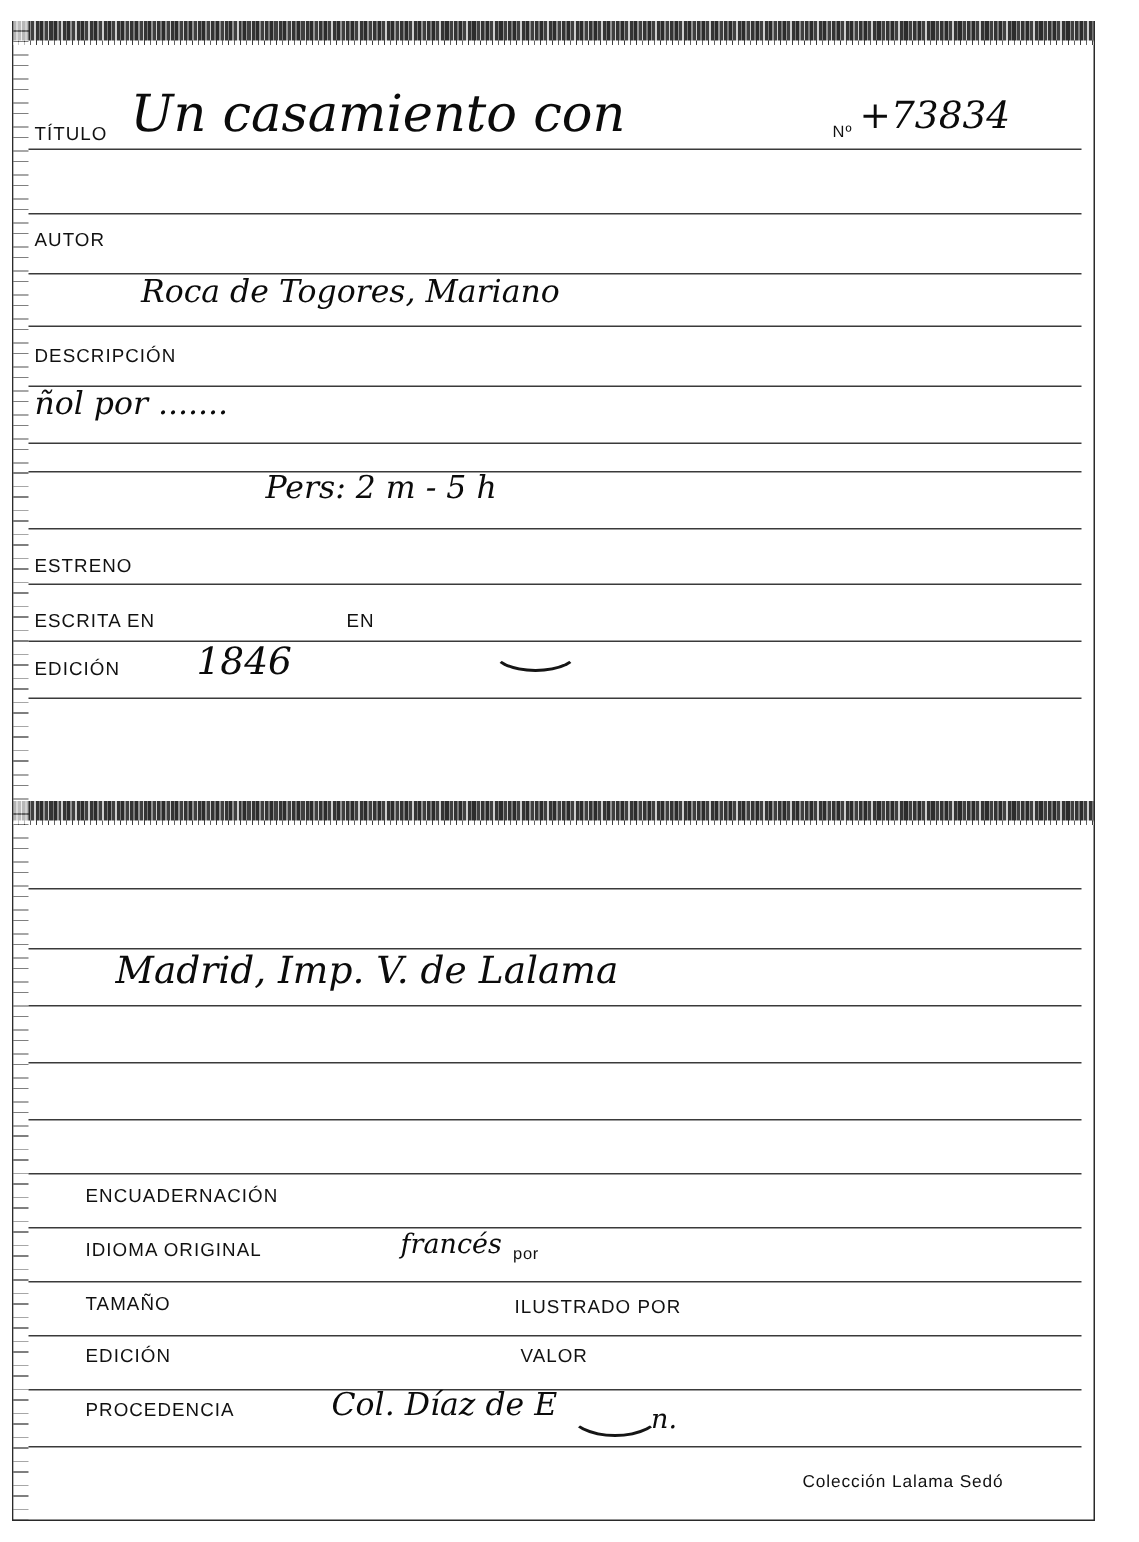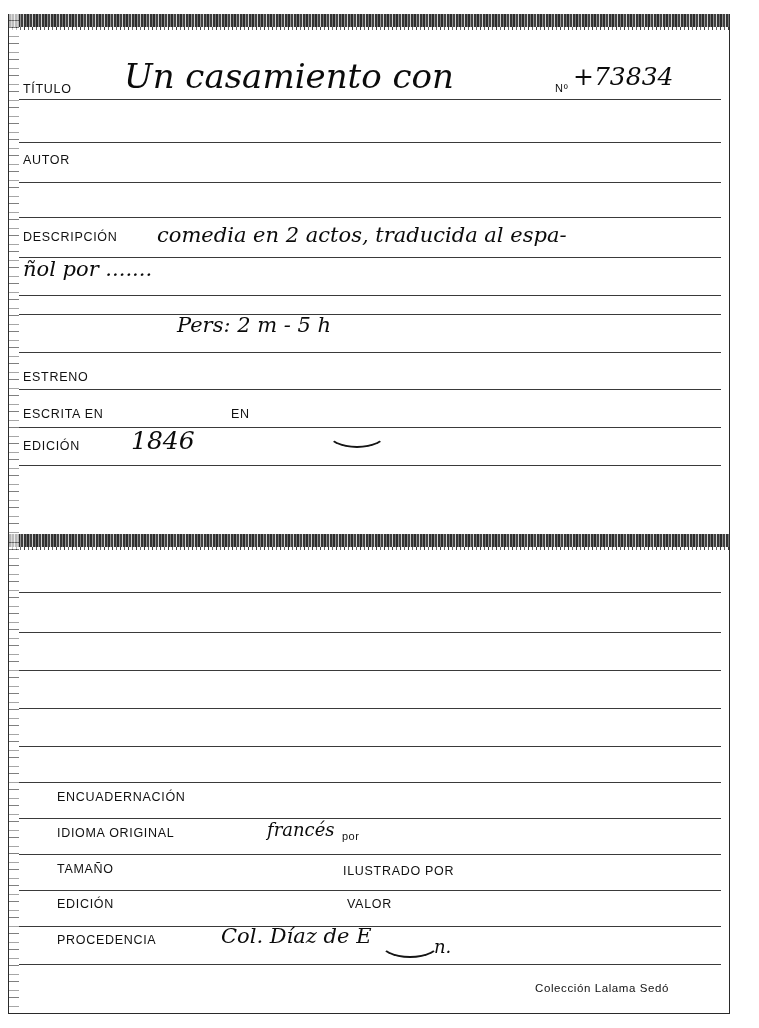--- a/index.html
+++ b/index.html
@@ -162,33 +162,33 @@
     <div class="rule" style="top:243px;"></div>
     <div class="rule" style="top:281px;"></div>
     <div class="rule" style="top:300px;"></div>
     <div class="rule" style="top:338px;"></div>
     <div class="rule" style="top:375px;"></div>
     <div class="rule" style="top:413px;"></div>
     <div class="rule" style="top:451px;"></div>
 
     <div class="label" style="left:14px; top:68px;">TÍTULO</div>
 
-    <div class="hand hw-xl" style="left:78px; top:42px;margin-left:37px;">Un casamiento con</div>
+    <div class="hand hw-xl" style="left:78px; top:42px;">Un casamiento con</div>
 
 
     <div class="label" style="left:546px; top:68px; font-size:11px;">Nº</div>
 
     <div class="hand hw-lg" style="left:564px; top:48px;">+73834</div>
 
     <div class="label" style="left:14px; top:139px;">AUTOR</div>
 
+    <div class="hand hw-md" style="left:85px; top:168px;">Roca de Togores, Mariano</div>
 
     <div class="label" style="left:14px; top:216px;">DESCRIPCIÓN</div>
 
-    <div class="hand hw-md" style="left:148px; top:209px;">comedia en 2 actos, traducida al espa-</div>
 
     <div class="hand hw-md" style="left:14px; top:243px;">ñol por .......</div>
 
     <div class="hand hw-md" style="left:168px; top:299px;">Pers: 2 m - 5 h</div>
 
     <div class="label" style="left:14px; top:356px;">ESTRENO</div>
 
     <div class="label" style="left:14px; top:393px;">ESCRITA EN</div>
 
     <div class="label" style="left:222px; top:393px;">EN</div>
@@ -210,20 +210,21 @@
     <div class="rule" style="top:174px;"></div>
     <div class="rule" style="top:212px;"></div>
     <div class="rule" style="top:248px;"></div>
     <div class="rule" style="top:284px;"></div>
     <div class="rule" style="top:320px;"></div>
     <div class="rule" style="top:356px;"></div>
     <div class="rule" style="top:392px;"></div>
     <div class="rule" style="top:430px;"></div>
 
 
+    <div class="hand hw-lg" style="left:68px; top:98px;">Madrid, Imp. V. de Lalama</div>
 
     <div class="label" style="left:48px; top:256px;">ENCUADERNACIÓN</div>
 
     <div class="label" style="left:48px; top:292px;">IDIOMA ORIGINAL</div>
 
     <div class="hand hw-sm" style="left:230px; top:285px;margin-left:28px;">francés</div>
 
     <div class="label small" style="left:333px; top:296px;">por</div>
 
     <div class="label" style="left:48px; top:328px;">TAMAÑO</div>

